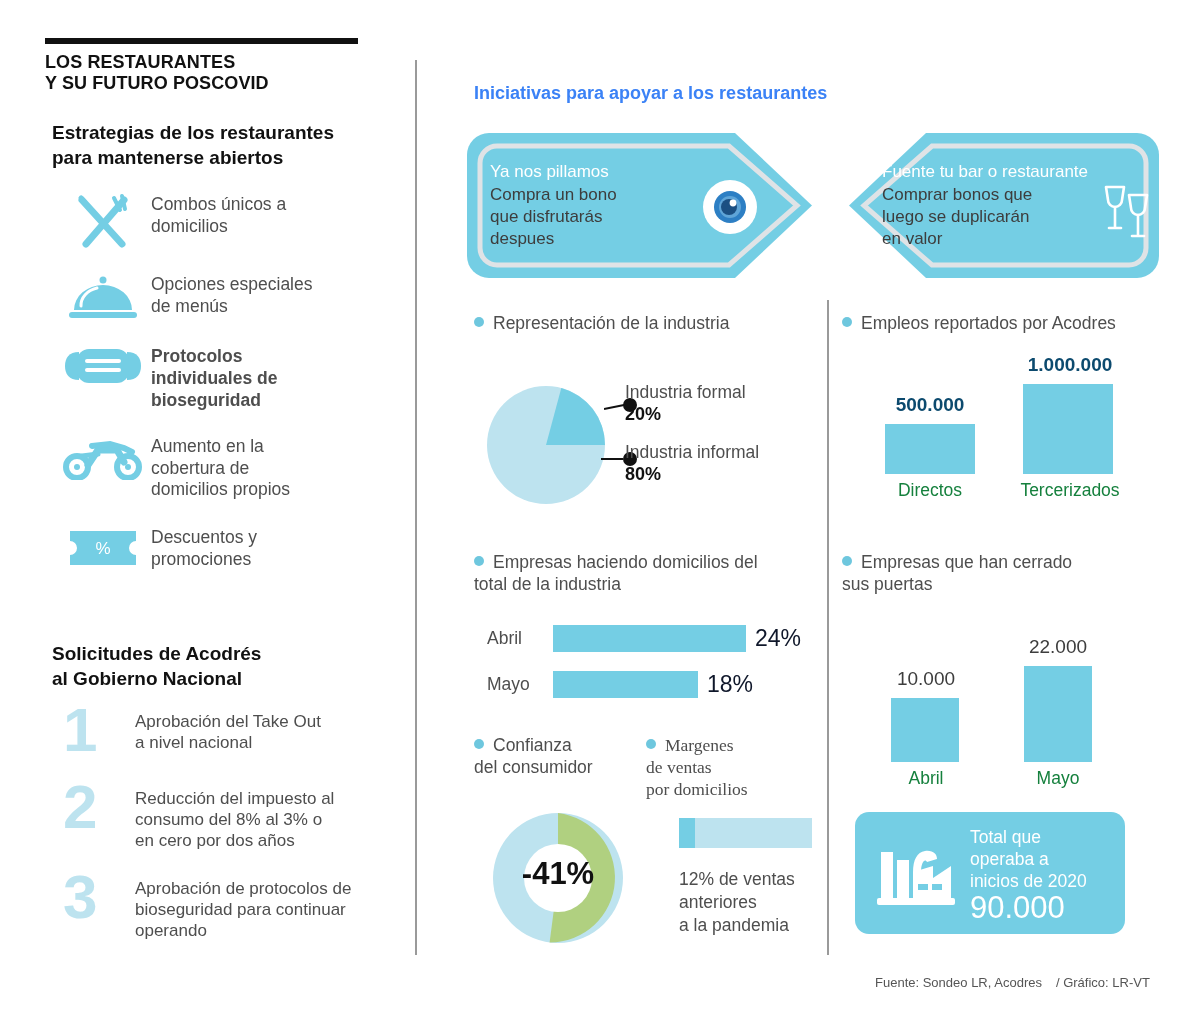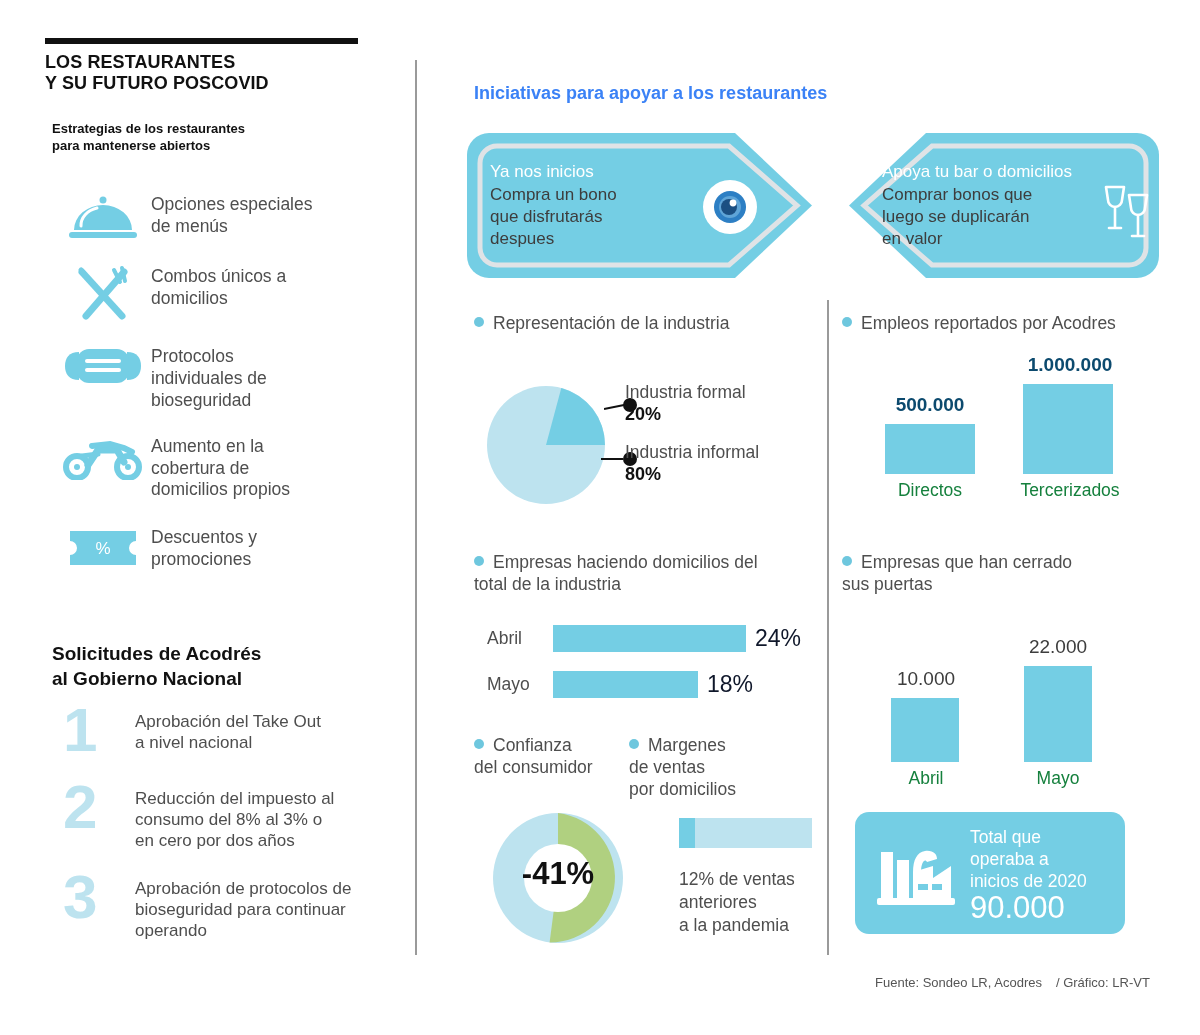--- a/index.html
+++ b/index.html
@@ -10,21 +10,21 @@
     color:#4a4a4a;
     position:relative;
     overflow:hidden;
     -webkit-font-smoothing:antialiased;
   }
   .abs{position:absolute;}
 
   
   #header-rule{left:45px;top:38px;width:313px;height:6px;background:#111111;}
   #page-title{left:45px;top:52px;width:360px;font-size:18px;font-weight:bold;color:#111;line-height:1.18;letter-spacing:.1px;}
-  #strategies-title{left:52px;top:121px;width:340px;font-size:13px;font-weight:bold;color:#111;line-height:1.3;}
+  #strategies-title{left:52px;top:121px;width:340px;font-size:19px;font-weight:bold;color:#111;line-height:1.3;}
 
   .strategy-row{display:flex;align-items:flex-start;}
   .strategy-icon{width:96px;flex:0 0 96px;display:flex;align-items:center;justify-content:center;}
   .strategy-label{font-size:17.5px;line-height:1.25;color:#4e4e4e;padding-top:2px;}
 
   #strategies-list{left:55px;top:192px;width:350px;}
   #strategies-list .strategy-row{margin-bottom:18px;}
 
   #requests-title{left:52px;top:642px;width:340px;font-size:19px;font-weight:bold;color:#111;line-height:1.3;}
   #requests-list{left:55px;top:705px;width:350px;}
@@ -93,34 +93,20 @@
   <div>LOS RESTAURANTES</div>
   <div>Y SU FUTURO POSCOVID</div>
 </div>
 
 <div class="abs" id="strategies-title">
   <div>Estrategias de los restaurantes</div>
   <div>para mantenerse abiertos</div>
 </div>
 
 <div class="abs" id="strategies-list">
-
-  <div class="strategy-row" style="margin-bottom:22px;">
-    <div class="strategy-icon">
-      <svg width="74" height="50" viewBox="0 0 74 50" aria-hidden="true">
-        <circle cx="37" cy="8" r="3.5" fill="#74cee4"></circle>
-        <path d="M8 38 A29 25 0 0 1 66 38 Z" fill="#74cee4"></path>
-        <path d="M15 34 A22 18 0 0 1 31 16" stroke="#ffffff" stroke-width="3" fill="none" stroke-linecap="round"></path>
-        <rect x="3" y="40" width="68" height="6" rx="3" fill="#74cee4"></rect>
-      </svg>
-    </div>
-    <div class="strategy-label">
-      <span>Opciones especiales<br>de menús</span>
-    </div>
-  </div>
 
   <div class="strategy-row" style="margin-bottom:20px;">
     <div class="strategy-icon">
       <svg width="66" height="60" viewBox="0 0 66 60" aria-hidden="true">
         <g stroke="#74cee4" stroke-width="7" stroke-linecap="round">
           <line x1="12" y1="8" x2="52" y2="52"></line>
         </g>
         <g stroke="#74cee4" stroke-width="7" stroke-linecap="round">
           <line x1="54" y1="8" x2="16" y2="52"></line>
         </g>
@@ -131,20 +117,34 @@
         <path d="M11 6 L18 15" stroke="#74cee4" stroke-width="5" stroke-linecap="round"></path>
       </svg>
     </div>
     <div class="strategy-label">
       <span>Combos únicos a<br>domicilios</span>
     </div>
   </div>
 
   <div class="strategy-row" style="margin-bottom:22px;">
     <div class="strategy-icon">
+      <svg width="74" height="50" viewBox="0 0 74 50" aria-hidden="true">
+        <circle cx="37" cy="8" r="3.5" fill="#74cee4"></circle>
+        <path d="M8 38 A29 25 0 0 1 66 38 Z" fill="#74cee4"></path>
+        <path d="M15 34 A22 18 0 0 1 31 16" stroke="#ffffff" stroke-width="3" fill="none" stroke-linecap="round"></path>
+        <rect x="3" y="40" width="68" height="6" rx="3" fill="#74cee4"></rect>
+      </svg>
+    </div>
+    <div class="strategy-label">
+      <span>Opciones especiales<br>de menús</span>
+    </div>
+  </div>
+
+  <div class="strategy-row" style="margin-bottom:22px;font-weight:bold;">
+    <div class="strategy-icon">
       <svg width="80" height="44" viewBox="0 0 80 44" aria-hidden="true">
         <path d="M16 8 C6 8 2 14 2 22 C2 30 6 36 16 36 Z" fill="#74cee4"></path>
         <path d="M64 8 C74 8 78 14 78 22 C78 30 74 36 64 36 Z" fill="#74cee4"></path>
         <rect x="14" y="5" width="52" height="34" rx="12" fill="#74cee4"></rect>
         <rect x="22" y="15" width="36" height="4" rx="2" fill="#ffffff"></rect>
         <rect x="22" y="24" width="36" height="4" rx="2" fill="#ffffff"></rect>
       </svg>
     </div>
     <div class="strategy-label">
       <span>Protocolos<br>individuales de<br>bioseguridad</span>
@@ -211,21 +211,21 @@
 <div class="abs" id="divider-right"></div>
 
 <div class="abs" id="initiatives-title">Iniciativas para apoyar a los restaurantes</div>
 
 <div class="tag-card" style="left:467px;top:133px;">
   <svg width="345" height="145" viewBox="0 0 345 145" aria-hidden="true">
     <path d="M22 0 H268 L345 72.5 L268 145 H22 A22 22 0 0 1 0 123 V22 A22 22 0 0 1 22 0 Z" fill="#74cee4"></path>
     <path d="M30 13 H262 L330 72.5 L262 132 H30 A17 17 0 0 1 13 115 V30 A17 17 0 0 1 30 13 Z" fill="none" stroke="#dfe3e6" stroke-width="5"></path>
   </svg>
   <div class="abs" style="left:23px;top:28px;width:190px;">
-    <div class="tag-text-kicker">Ya nos inicios</div>
+    <div class="tag-text-kicker">Ya nos pillamos</div>
     <div class="tag-text-body">
       <span>Compra un bono<br>que disfrutarás<br>despues</span>
     </div>
   </div>
   <div class="abs" style="left:233px;top:44px;">
     <svg width="60" height="60" viewBox="0 0 60 60" aria-hidden="true">
       <circle cx="30" cy="30" r="27" fill="#ffffff"></circle>
       <circle cx="30" cy="30" r="16" fill="#2d7fc4"></circle>
       <circle cx="30" cy="30" r="11" fill="#5fa5d8"></circle>
       <circle cx="29" cy="30" r="8" fill="#1b4f82"></circle>
@@ -233,21 +233,21 @@
     </svg>
   </div>
 </div>
 
 <div class="tag-card" style="left:849px;top:133px;">
   <svg width="310" height="145" viewBox="0 0 310 145" aria-hidden="true">
     <path d="M288 0 H77 L0 72.5 L77 145 H288 A22 22 0 0 0 310 123 V22 A22 22 0 0 0 288 0 Z" fill="#74cee4"></path>
     <path d="M280 13 H83 L15 72.5 L83 132 H280 A17 17 0 0 0 297 115 V30 A17 17 0 0 0 280 13 Z" fill="none" stroke="#dfe3e6" stroke-width="5"></path>
   </svg>
   <div class="abs" style="left:33px;top:28px;width:220px;">
-    <div class="tag-text-kicker">Apoya tu bar o domicilios</div>
+    <div class="tag-text-kicker">Fuente tu bar o restaurante</div>
     <div class="tag-text-body">
       <span>Comprar bonos que<br>luego se duplicarán<br>en valor</span>
     </div>
   </div>
   <div class="abs" style="left:252px;top:50px;">
     <svg width="52" height="58" viewBox="0 0 52 58" aria-hidden="true">
       <g fill="none" stroke="#ffffff" stroke-width="2.6" stroke-linecap="round" stroke-linejoin="round">
         <path d="M5 4 H23 L21 17 A7 7 0 0 1 7 17 Z"></path>
         <line x1="14" y1="24" x2="14" y2="44"></line>
         <line x1="8" y1="45" x2="20" y2="45"></line>
@@ -345,21 +345,21 @@
 
 <div id="donut">
   <svg width="130" height="130" viewBox="0 0 130 130" aria-hidden="true">
     <circle cx="65" cy="65" r="65" fill="#bde3ef"></circle>
     <path d="M65 65 L65 0 A65 65 0 0 1 56.6 129.5 Z" fill="#b0d080"></path>
     <circle cx="65" cy="65" r="34" fill="#ffffff"></circle>
   </svg>
 </div>
 <div id="donut-value">-41%</div>
 
-<div class="sec-head" style="left:629px;top:735px;width:170px;">
+<div class="sec-head" style="left:646px;top:735px;width:170px;font-family:Liberation Serif, serif;">
   <span class="dot"></span><span class="txt"><span>Margenes<br>de ventas<br>por domicilios</span></span>
 </div>
 
 <div id="margin-bar">
   <div class="seg" style="width:16px;"></div>
 </div>
 <div id="margin-note">
   <span>12% de ventas<br>anteriores<br>a la pandemia</span>
 </div>
 

